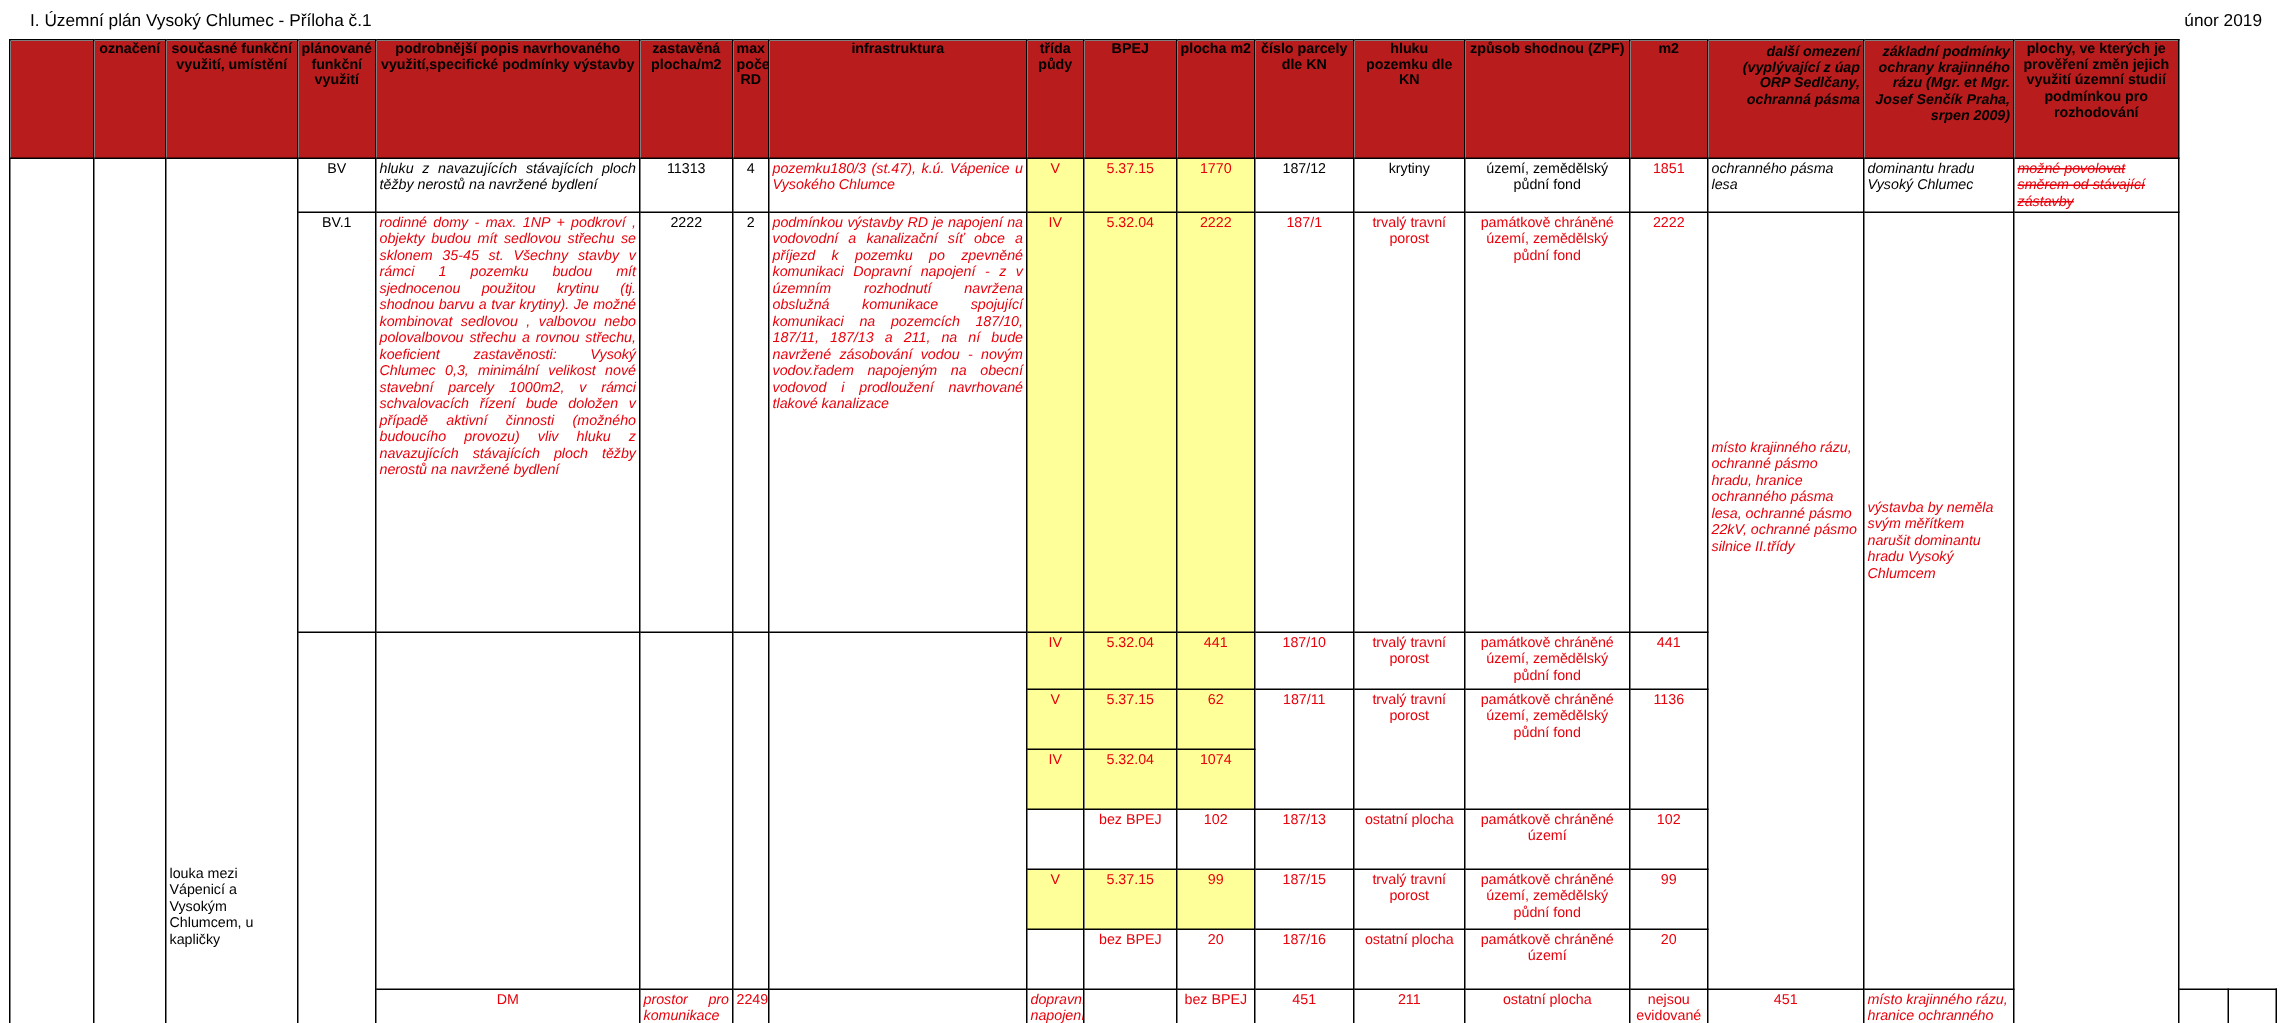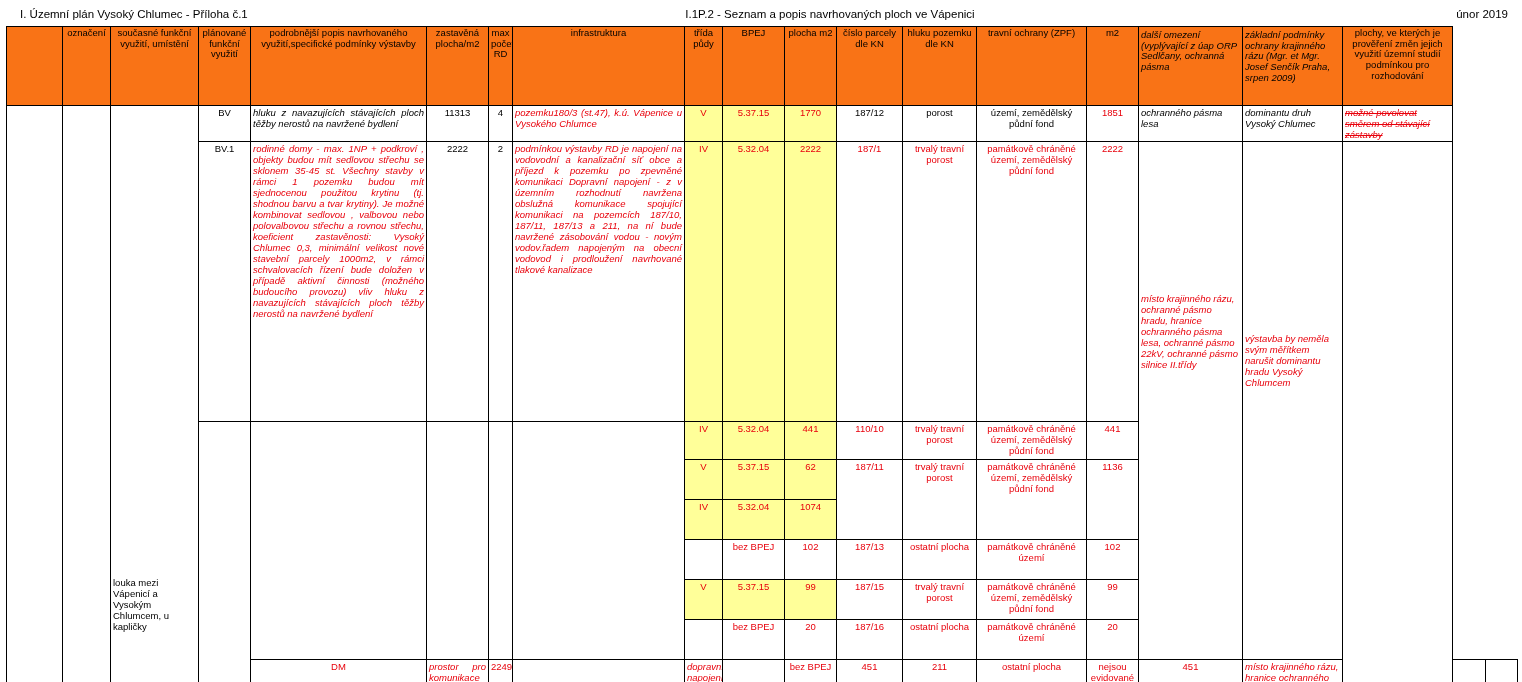--- a/index.html
+++ b/index.html
@@ -37,53 +37,52 @@
     margin-left: 6px;
     font-size: 9.5px;
   }
   table.sheet td, table.sheet th {
     border: 1px solid #000000;
     vertical-align: top;
     padding: 1px 2px;
     overflow: hidden;
   }
   thead th {
-    background: #f97316;
-    font-weight: normal;
+    background: #b91c1c;
+    font-weight: bold;
     font-size: 9.5px;
     text-align: center;
     vertical-align: bottom;
     height: 74px;
     padding-bottom: 3px;
     line-height: 1.12;
   }
   thead th.it {
     font-style: italic;
-    text-align: left;
+    text-align: right;
     vertical-align: top;
     padding-top: 3px;
   }
   .red { color: #e8000b; }
   .yellowcell { background: #ffff99; }
   .ctr { text-align: center; }
   .just { text-align: justify; font-style: italic; }
   .strike { text-decoration: line-through; }
   .it { font-style: italic; }
   td.body { line-height: 1.16; }
   .vmid { vertical-align: middle; }
   .vbot { vertical-align: bottom; }
 </style>
 </head>
 <body>
 
 <div class="page">
 
   <div class="header">
     <div class="left">I. Územní plán Vysoký Chlumec - Příloha č.1</div>
-    <div class="center">I.1P.2 - Seznam a popis navrhovaných ploch ve Vápenici</div>
     <div class="right">únor 2019</div>
   </div>
 
   <table class="sheet">
     <colgroup>
       <col style="width:56px">
       <col style="width:48px">
       <col style="width:88px">
       <col style="width:52px">
       <col style="width:176px">
@@ -109,21 +108,21 @@
         <th>plánované funkční využití</th>
         <th>podrobnější popis navrhovaného využití,specifické podmínky výstavby</th>
         <th>zastavěná plocha/m2</th>
         <th>max počet RD</th>
         <th>infrastruktura</th>
         <th>třída půdy</th>
         <th>BPEJ</th>
         <th>plocha m2</th>
         <th>číslo parcely dle KN</th>
         <th>hluku pozemku dle KN</th>
-        <th>travní ochrany (ZPF)</th>
+        <th>způsob shodnou (ZPF)</th>
         <th>m2</th>
         <th class="it">další omezení (vyplývající z úap ORP Sedlčany, ochranná pásma</th>
         <th class="it">základní podmínky ochrany krajinného rázu (Mgr. et Mgr. Josef Senčík Praha, srpen 2009)</th>
         <th>plochy, ve kterých je prověření změn jejich využití územní studií podmínkou pro rozhodování</th>
       </tr>
     </thead>
     <tbody>
 
       <tr style="height:26px">
         <td rowspan="9" class="vbot">
@@ -140,25 +139,25 @@
         </td>
         <td class="ctr">BV</td>
         <td class="body just">hluku z navazujících stávajících ploch těžby nerostů na navržené bydlení</td>
         <td class="ctr vbot">11313</td>
         <td class="ctr vbot">4</td>
         <td class="body red just">pozemku180/3 (st.47), k.ú. Vápenice u Vysokého Chlumce</td>
         <td class="ctr yellowcell vmid red">V</td>
         <td class="ctr yellowcell vmid red">5.37.15</td>
         <td class="ctr yellowcell vmid red">1770</td>
         <td class="ctr vmid">187/12</td>
-        <td class="ctr vmid">porost</td>
+        <td class="ctr vmid">krytiny</td>
         <td class="ctr vmid">území, zemědělský půdní fond</td>
         <td class="ctr vmid red">1851</td>
         <td class="body it">ochranného pásma lesa</td>
-        <td class="body it">dominantu druh Vysoký Chlumec</td>
+        <td class="body it">dominantu hradu Vysoký Chlumec</td>
         <td class="body it red strike">možné povolovat směrem od stávající zástavby</td>
       </tr>
 
       <tr style="height:280px">
         <td class="vbot ctr">BV.1</td>
         <td class="body just red">rodinné domy - max. 1NP + podkroví , objekty budou mít sedlovou střechu se sklonem 35-45 st. Všechny stavby v rámci 1 pozemku budou mít sjednocenou použitou krytinu (tj. shodnou barvu a tvar krytiny). Je možné kombinovat sedlovou , valbovou nebo polovalbovou střechu a rovnou střechu, koeficient zastavěnosti: Vysoký Chlumec 0,3, minimální velikost nové stavební parcely 1000m2, v rámci schvalovacích řízení bude doložen v případě aktivní činnosti (možného budoucího provozu) vliv hluku z navazujících stávajících ploch těžby nerostů na navržené bydlení</td>
         <td class="ctr vbot">2222</td>
         <td class="ctr vbot">2</td>
         <td class="body just red vmid">podmínkou výstavby RD je napojení na vodovodní a kanalizační síť obce a příjezd k pozemku po zpevněné komunikaci Dopravní napojení - z v územním rozhodnutí navržena obslužná komunikace spojující komunikaci na pozemcích 187/10, 187/11, 187/13 a 211, na ní bude navržené zásobování vodou - novým vodov.řadem napojeným na obecní vodovod i prodloužení navrhované tlakové kanalizace</td>
         <td class="ctr yellowcell vmid red">IV</td>
@@ -181,21 +180,21 @@
 
       <tr style="height:38px">
         <td rowspan="7"></td>
         <td rowspan="6"></td>
         <td rowspan="6"></td>
         <td rowspan="6"></td>
         <td rowspan="6"></td>
         <td class="ctr yellowcell vmid red">IV</td>
         <td class="ctr yellowcell vmid red">5.32.04</td>
         <td class="ctr yellowcell vmid red">441</td>
-        <td class="ctr vmid red">110/10</td>
+        <td class="ctr vmid red">187/10</td>
         <td class="ctr vmid red">trvalý travní porost</td>
         <td class="ctr vmid red">památkově chráněné území, zemědělský půdní fond</td>
         <td class="ctr vmid red">441</td>
       </tr>
 
       <tr style="height:40px">
         <td class="ctr yellowcell vmid red">V</td>
         <td class="ctr yellowcell vmid red">5.37.15</td>
         <td class="ctr yellowcell vmid red">62</td>
         <td rowspan="2" class="ctr vmid red">187/11</td>

